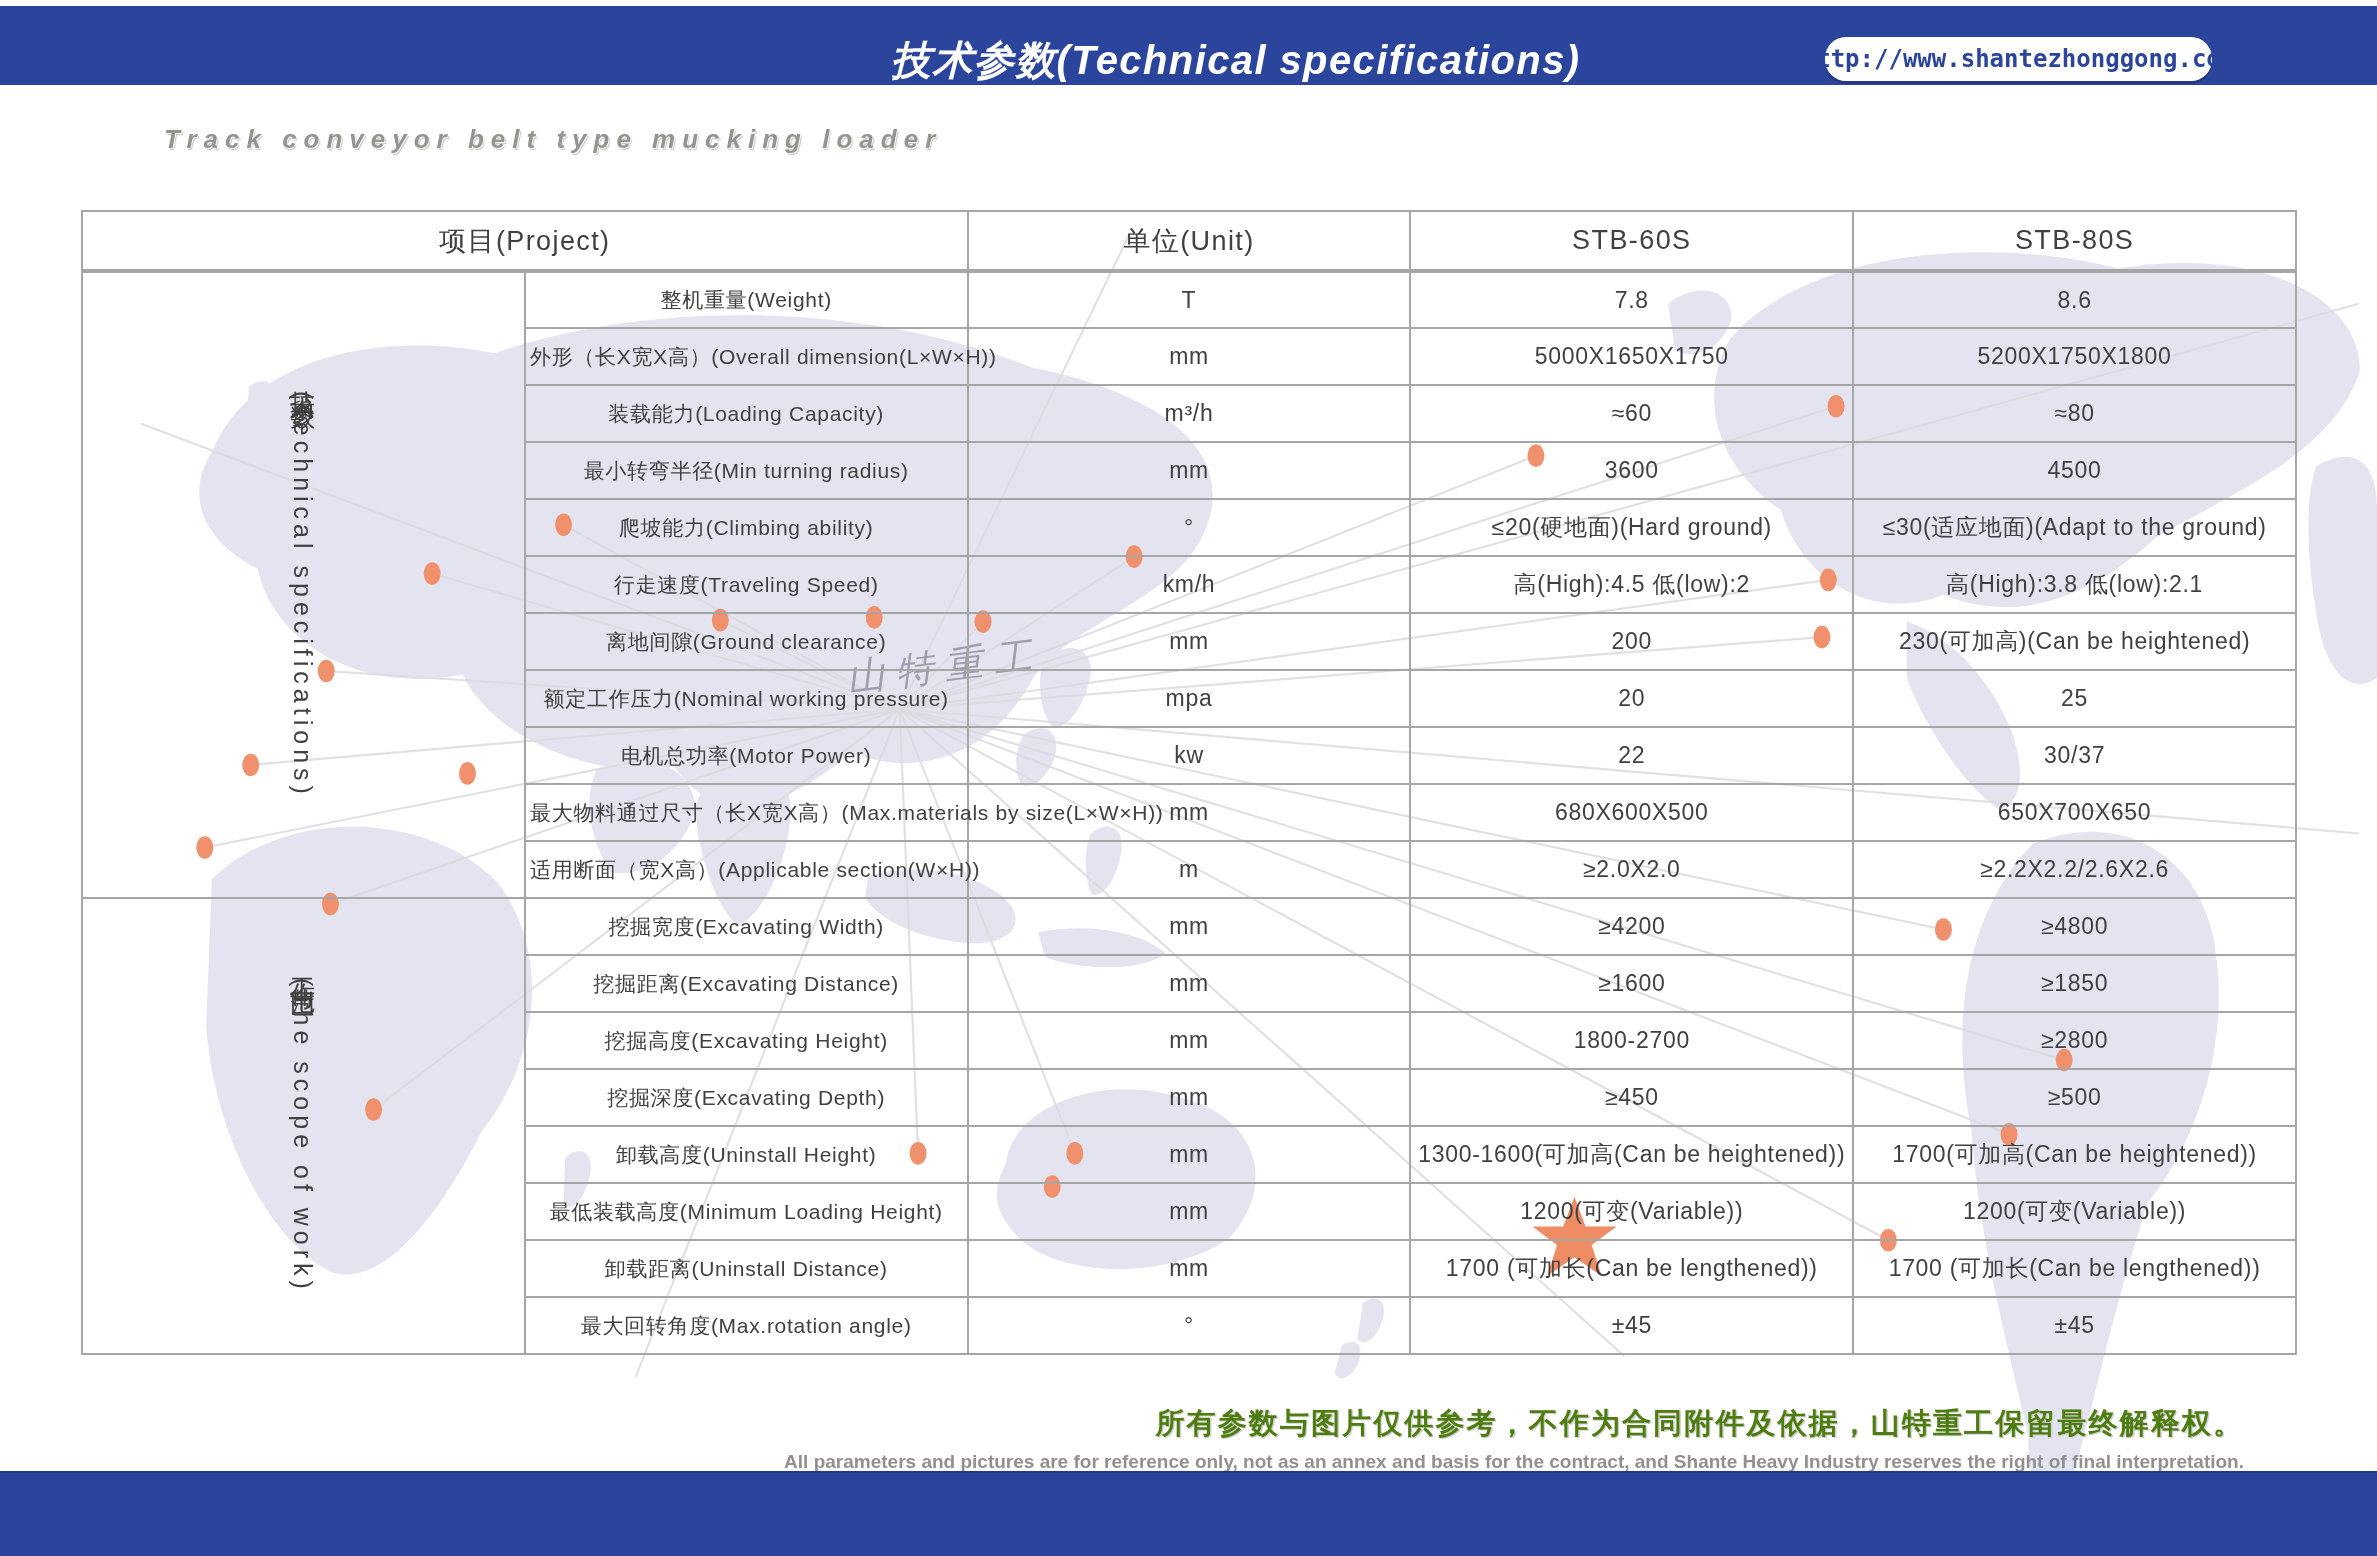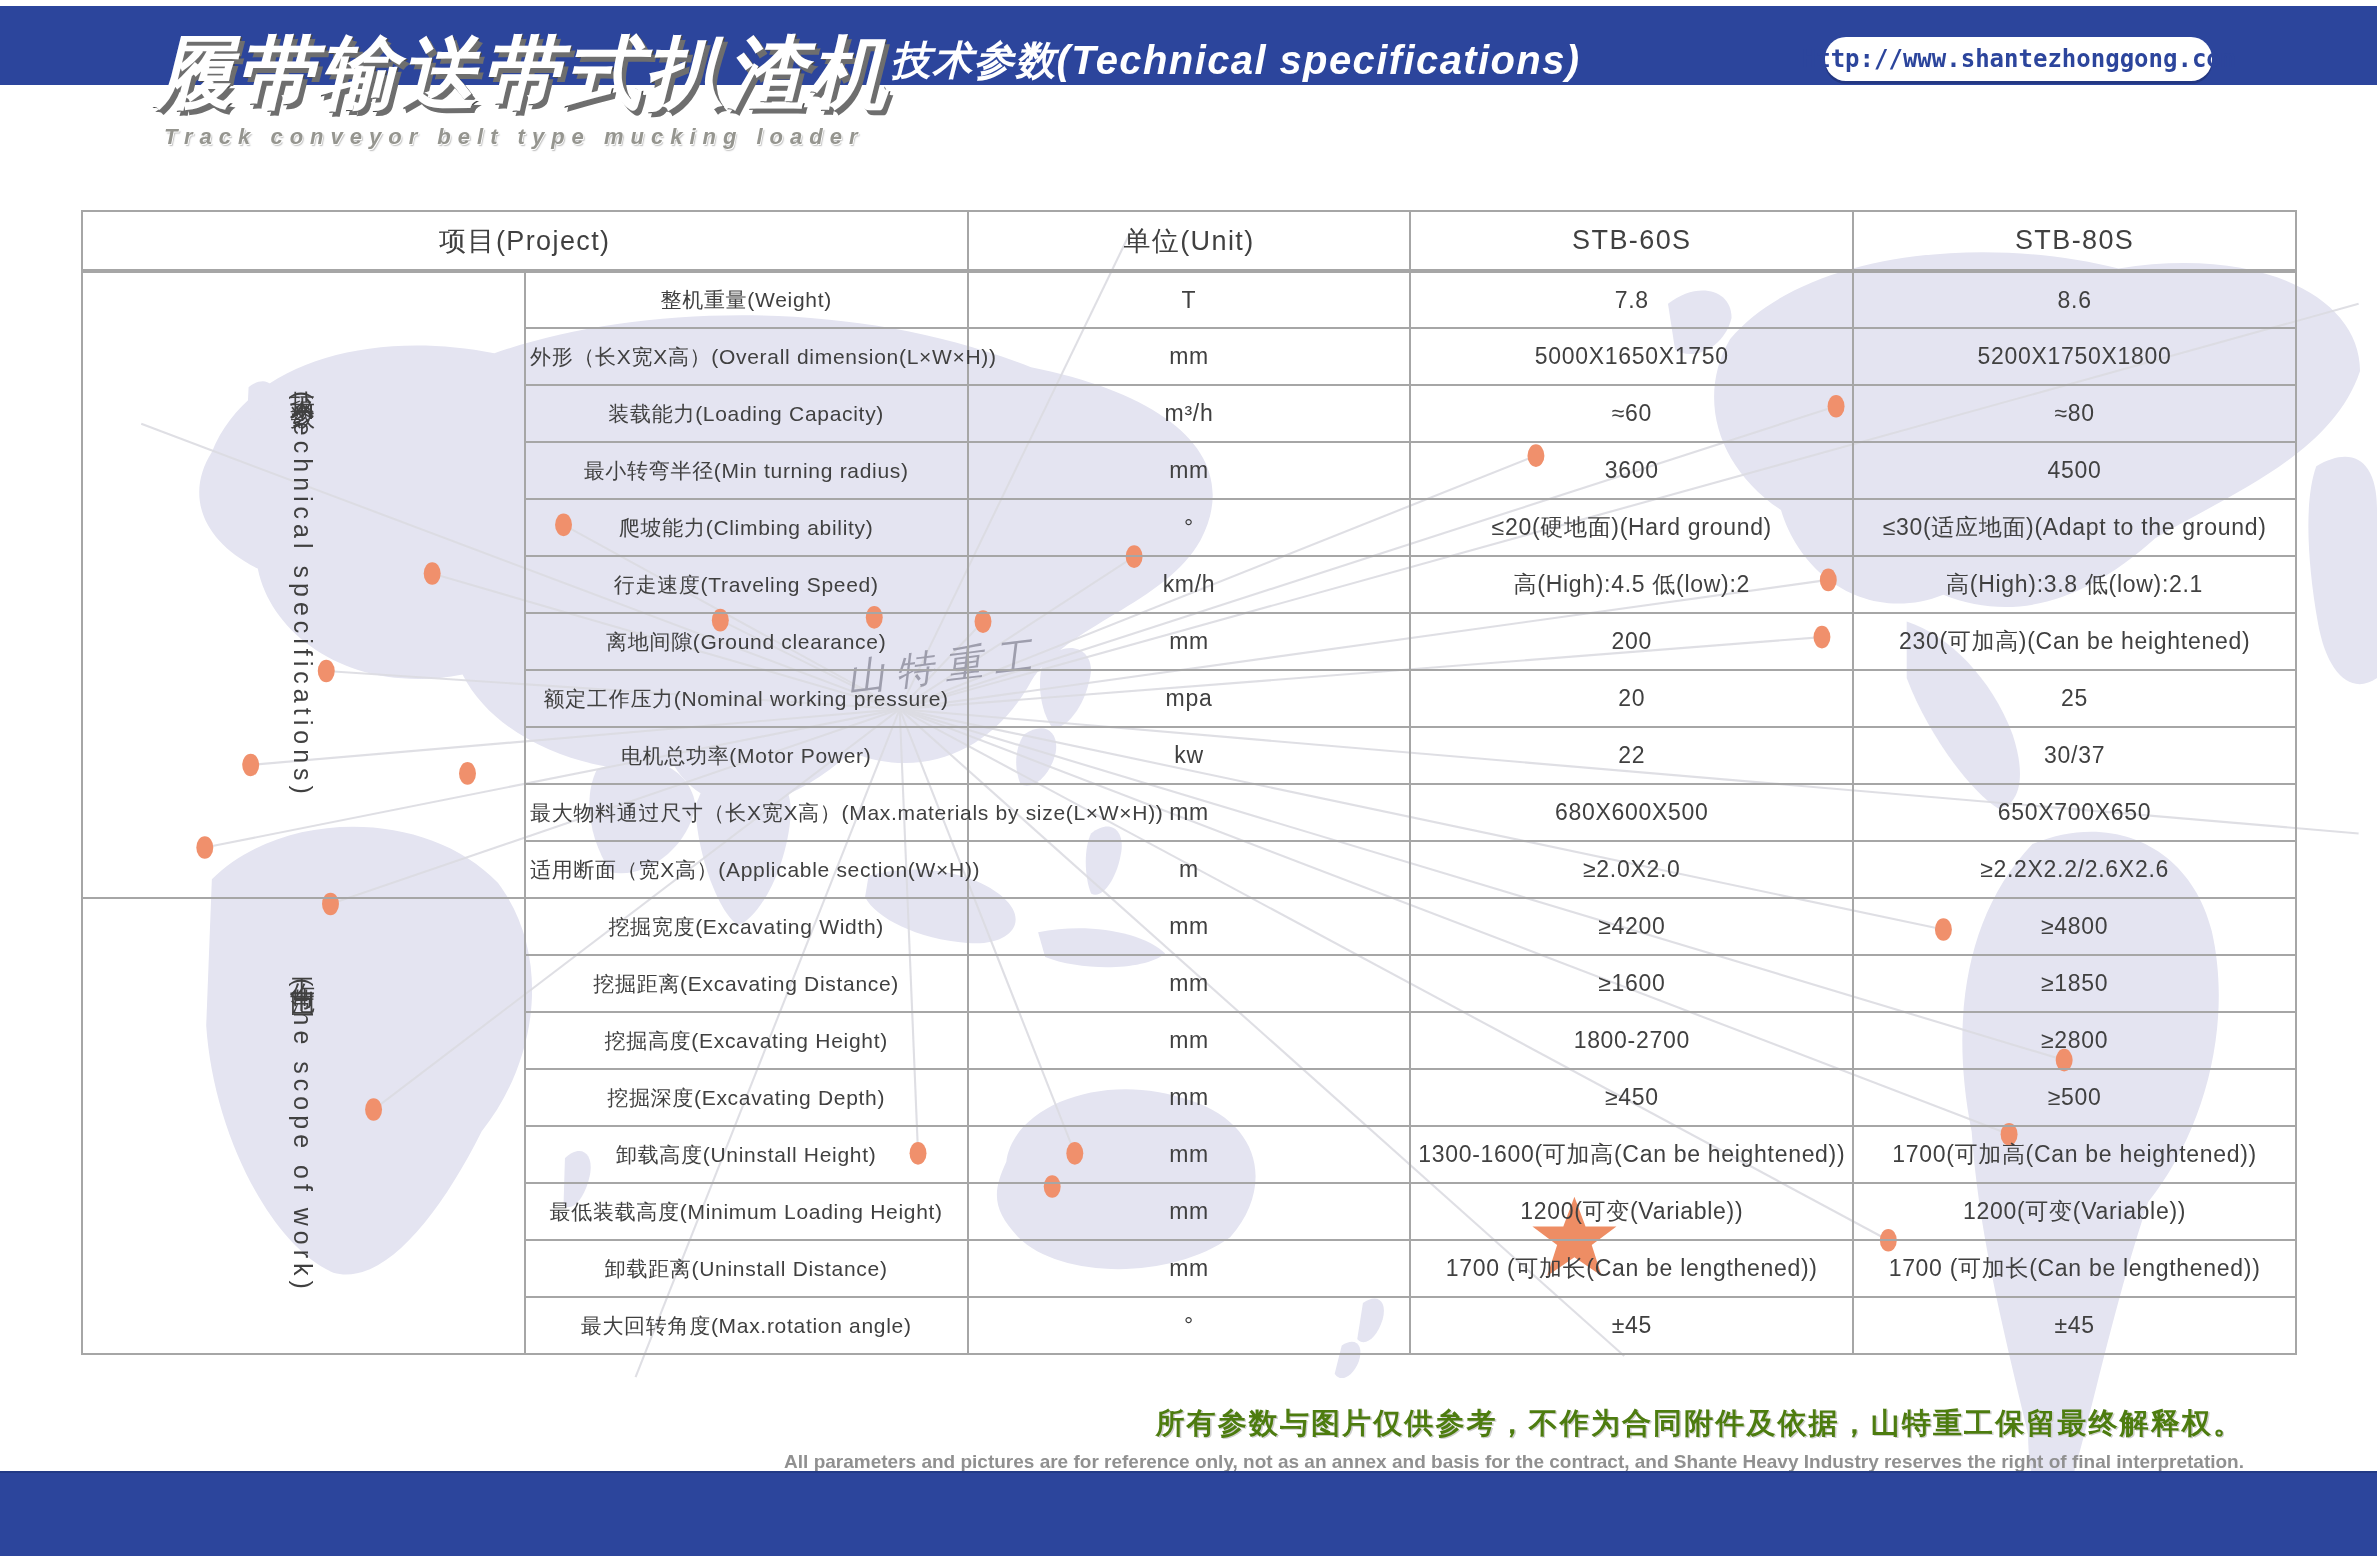--- a/index.html
+++ b/index.html
@@ -8,21 +8,21 @@
     background:#ffffff;font-family:"Liberation Sans",sans-serif;color:#404040;
   }
   
   .topbar{position:absolute;left:0;top:5.7px;width:2377px;height:79px;background:#2c459c;}
   .logo-cn{
     position:absolute;left:154px;top:21px;font-size:79px;font-weight:bold;font-style:italic;
     color:#ffffff;letter-spacing:2.8px;white-space:nowrap;
     text-shadow:4.2px 5px 0 #6e6e6e, 1.4px 1.4px 0 #4a4a4a;
   }
   .logo-en{
-    position:absolute;left:164px;top:124px;font-size:22px;font-weight:bold;font-style:italic;
+    position:absolute;left:164px;top:124px;font-size:26px;font-weight:bold;font-style:italic;
     color:#95958f;letter-spacing:7px;white-space:nowrap;
     text-shadow:0.7px 0.7px 0 #ffffff,1.4px 2.1px 1.4px #bdbdbd;
   }
   .page-title{
     position:absolute;left:891px;top:32.5px;font-size:40px;font-weight:bold;font-style:italic;
     color:#ffffff;letter-spacing:1.4px;white-space:nowrap;
   }
   .url-box{
     position:absolute;left:1825px;top:37px;width:387px;height:44px;background:#ffffff;
     border-radius:21px;display:flex;align-items:center;justify-content:center;
@@ -164,21 +164,20 @@
       <ellipse cx="2752" cy="1316" rx="12" ry="16"></ellipse>
       <ellipse cx="2923" cy="1501" rx="12" ry="16"></ellipse>
       <ellipse cx="2845" cy="1606" rx="12" ry="16"></ellipse>
       <ellipse cx="2674" cy="1756" rx="12" ry="16"></ellipse>
     </g>
 
     <polygon points="1274,968 1283,992 1308,992 1288,1007 1296,1032 1274,1017 1252,1032 1260,1007 1240,992 1265,992" fill="#ee8d64" transform="translate(-1274 -1004) scale(1.75) translate(728 574)"></polygon>
   </svg>
 
   <div class="topbar"></div>
-  <div class="logo-cn">履带输送带式扒渣机</div>
   <div class="logo-en">Track conveyor belt type mucking loader</div>
   <div class="page-title">技术参数(Technical specifications)</div>
   <div class="url-box">
     <span>Http://www.shantezhonggong.com</span>
   </div>
 
   <div class="watermark">山特重工</div>
 
   <table class="spec">
     <thead>

